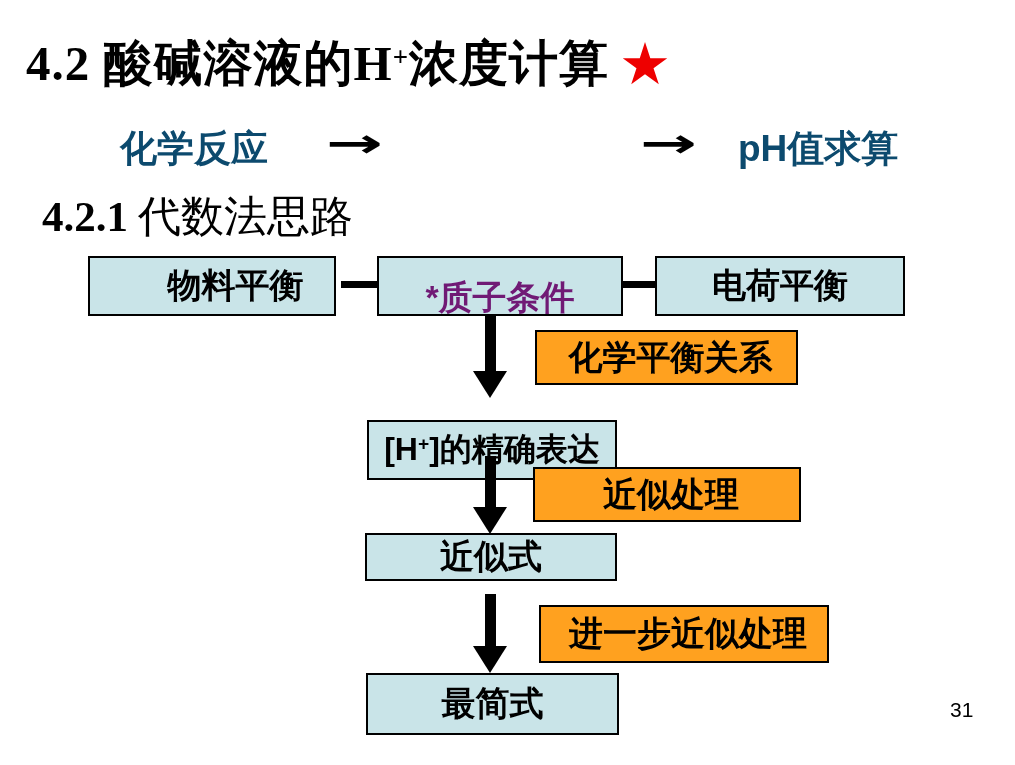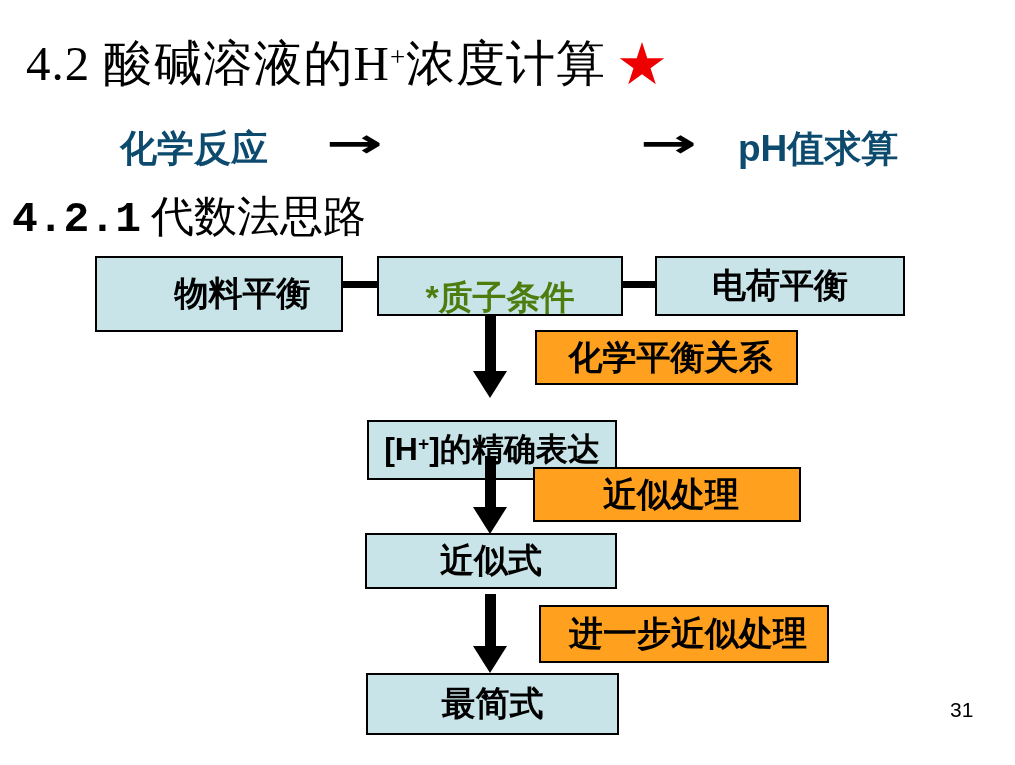--- a/index.html
+++ b/index.html
@@ -10,21 +10,21 @@
     background: #ffffff;
     overflow: hidden;
     font-family: "Liberation Sans", sans-serif;
   }
 
   
   .title {
     position: absolute;
     left: 26px; top: 30px;
     font-family: "Liberation Serif", "DejaVu Serif", serif;
-    font-weight: normal;
+    font-weight: bold;
     font-size: 49px;
     color: #000000;
     white-space: nowrap;
     letter-spacing: 1px;
     text-align: right;
   }
   .title sup { font-size: 0.55em; vertical-align: 14px; }
   .star {
     color: #ee0000;
     font-size: 58px;
@@ -49,22 +49,22 @@
     font-size: 40px;
     font-weight: bold;
     transform: scaleX(1.7);
     transform-origin: center;
     font-family: "DejaVu Sans", sans-serif;
   }
 
   
   .subtitle {
     position: absolute;
-    left: 12px; top: 188px;
-    font-family: Liberation Mono, monospace;
+    left: 42px; top: 188px;
+    font-family: Liberation Serif, serif;
     font-size: 43px;
     color: #000000;
     white-space: nowrap;
   }
   .subtitle .num { font-weight: bold; margin-right: 10px; }
 
   
   .bluebox, .orangebox {
     position: absolute;
     border: 2px solid #000000;
@@ -72,21 +72,21 @@
     align-items: center;
     justify-content: center;
     font-weight: bold;
     font-size: 34px;
     color: #000000;
     box-sizing: border-box;
     white-space: nowrap;
   }
   .bluebox  { background: #c9e4e8; }
   .orangebox{ background: #ffa11f; padding-left: 8px; }
-  .blue-text { color: #4d7c0f; margin-top: 24px; }
+  .blue-text { color: #701a75; margin-top: 24px; }
   .bluebox sup { font-size: 0.6em; vertical-align: 10px; }
 
   
   .hconn {
     position: absolute;
     top: 281px;
     height: 7px;
     background: #000000;
   }
   .varrow {
@@ -123,21 +123,21 @@
 
   <span class="flow-item" style="left:120px">化学反应</span>
   <span class="flow-arrow" style="left:338px">→</span>
   <span class="flow-arrow" style="left:652px">→</span>
   <span class="flow-item" style="left:738px">pH值求算</span>
 
   <div class="subtitle">
     <span class="num">4.2.1</span><span>代数法思路</span>
   </div>
 
-  <div class="bluebox" style="left:95px; top:256px; width:248px; height:76px;padding-left:47px;">
+  <div class="bluebox" style="left:88px; top:256px; width:248px; height:60px;padding-left:47px;">
     <span>物料平衡</span>
   </div>
   <div class="hconn" style="left:341px; width:38px;"></div>
   <div class="bluebox" style="left:377px; top:256px; width:246px; height:60px;">
     <span class="blue-text">*质子条件</span>
   </div>
   <div class="hconn" style="left:621px; width:36px;"></div>
   <div class="bluebox" style="left:655px; top:256px; width:250px; height:60px;">
     <span>电荷平衡</span>
   </div>
@@ -157,21 +157,21 @@
 
   <div class="varrow" style="left:473px; top:456px; height:78px;">
     <div class="shaft"></div>
     <div class="head"></div>
   </div>
 
   <div class="orangebox" style="left:533px; top:467px; width:268px; height:55px;">
     <span>近似处理</span>
   </div>
 
-  <div class="bluebox" style="left:365px; top:533px; width:252px; height:56px;">
+  <div class="bluebox" style="left:365px; top:533px; width:252px; height:48px;">
     <span>近似式</span>
   </div>
 
   <div class="varrow" style="left:473px; top:594px; height:79px;">
     <div class="shaft"></div>
     <div class="head"></div>
   </div>
 
   <div class="orangebox" style="left:539px; top:605px; width:290px; height:58px;">
     <span>进一步近似处理</span>

